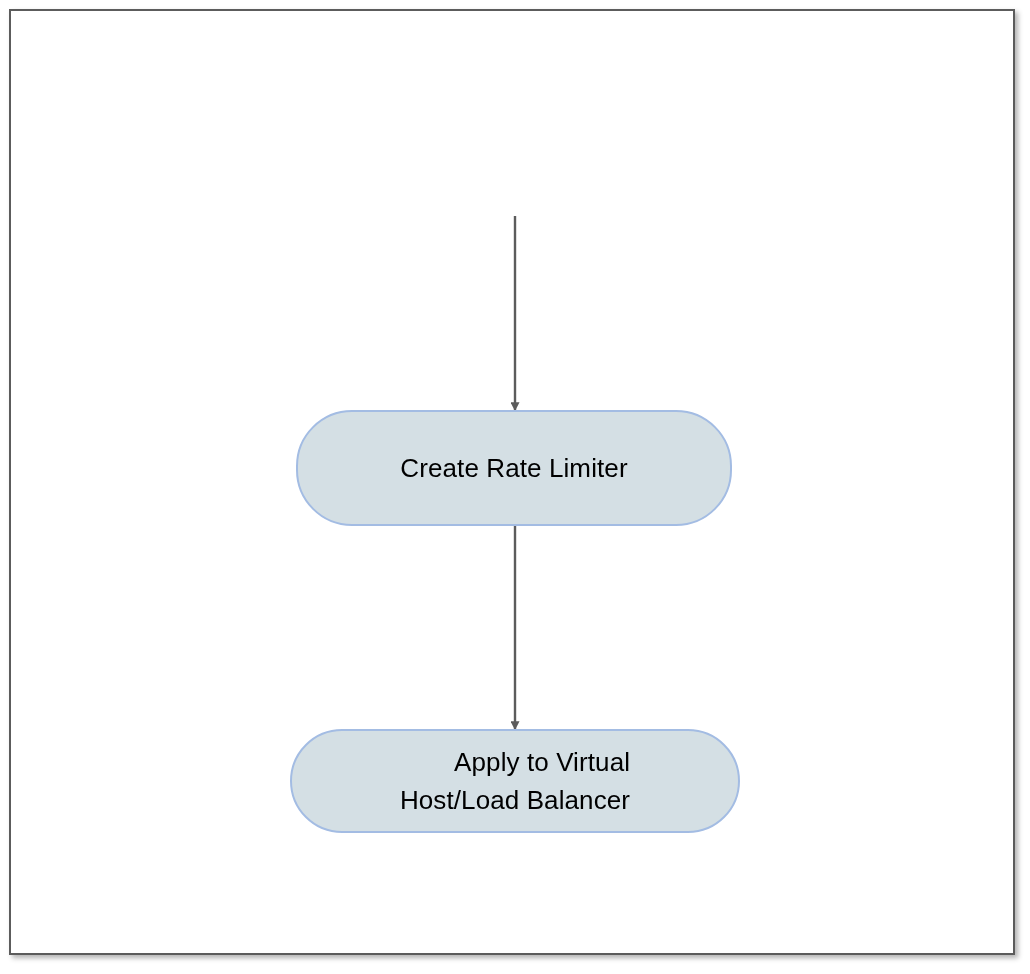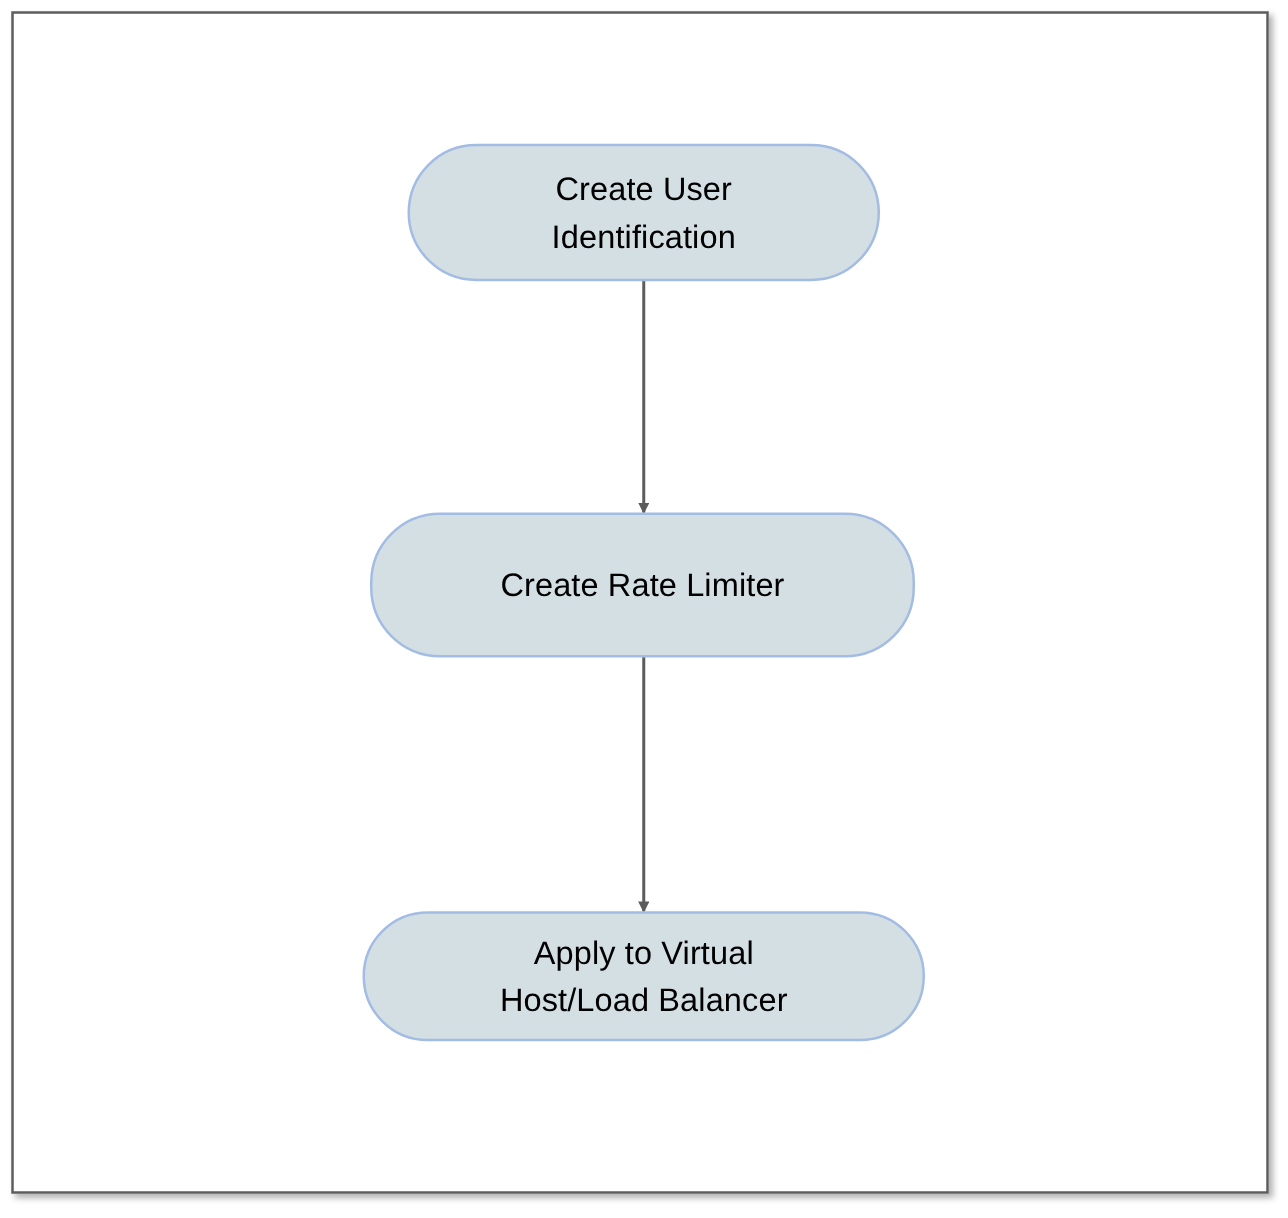--- a/index.html
+++ b/index.html
@@ -66,20 +66,21 @@
     left: 285px;
     top: 399px;
     width: 436px;
     height: 116px;
   }
   #node-apply-to-virtual-host {
     left: 279px;
     top: 718px;
     width: 450px;
     height: 104px;
+    text-align: right;
   }
 
   
   #connector-layer {
     position: absolute;
     left: 0;
     top: 0;
     width: 1002px;
     height: 942px;
     pointer-events: none;
@@ -100,24 +101,20 @@
 
       <g>
         <line x1="504" y1="205" x2="504" y2="399" stroke="#5c5c5c" stroke-width="2.4" marker-end="url(#arrow-head)"></line>
       </g>
 
       <g>
         <line x1="504" y1="494" x2="504" y2="718" stroke="#5c5c5c" stroke-width="2.4" marker-end="url(#arrow-head)"></line>
       </g>
     </svg>
 
-    <div class="flow-node" id="node-create-user-identification">
-      <span class="flow-node-label">Create User
-Identification</span>
-    </div>
 
     <div class="flow-node" id="node-create-rate-limiter">
       <span class="flow-node-label">Create Rate Limiter</span>
     </div>
 
     <div class="flow-node" id="node-apply-to-virtual-host">
       <span class="flow-node-label">Apply to Virtual
 Host/Load Balancer</span>
     </div>
 

